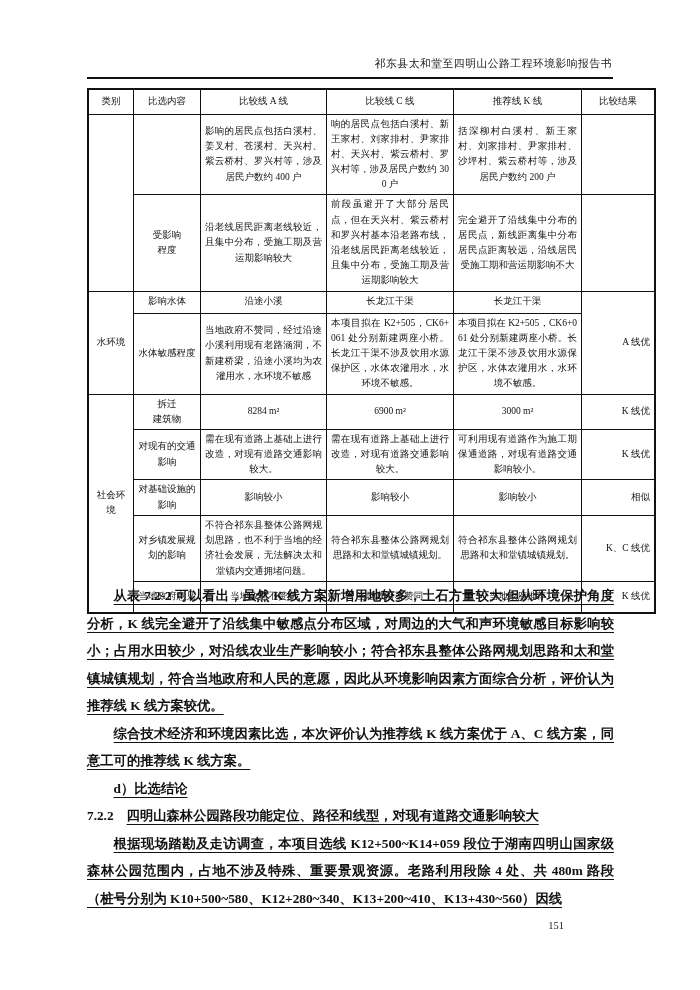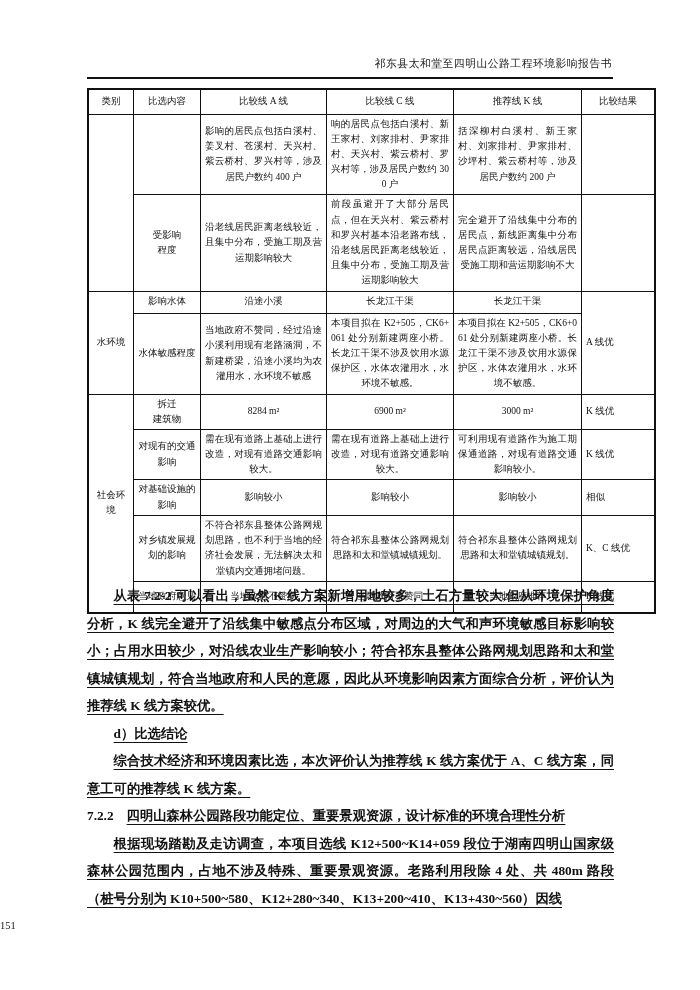--- a/index.html
+++ b/index.html
@@ -29,21 +29,21 @@
     vertical-align:middle;
     font-weight:normal;
     word-break:break-all;
   }
   table.cmp th{text-align:center;}
   .c-cat{width:36px;text-align:center;margin-left:9px;}
   .c-item{width:58px;text-align:center;white-space:pre-line;font-family:Liberation Mono, monospace;}
   .c-a{width:117px;}
   .c-c{width:118px;}
   .c-k{width:119px;}
-  .c-res{width:64px;text-align:left;}
+  .c-res{width:64px;text-align:right;}
   .cell-data{text-align:justify;text-align-last:center;}
   .cell-center{text-align-last:center;}
   
   .body-text{
     position:absolute;top:582px;left:87px;width:527px;
     font-size:13.3px;line-height:27.5px;text-align:justify;color:#111;
   }
   .body-text p{margin:0;}
   .indent{text-indent:2em;font-weight:bold;}
   .ul{
@@ -55,21 +55,21 @@
   .h722 .num{font-weight:bold;margin-right:13px;}
   .h722 .title{
     font-weight:bold;
     text-decoration-line:underline;
     text-decoration-thickness:1px;
     text-underline-offset:4px;
   }
   
   .page-footer{
     position:absolute;top:920px;left:0;width:564px;
-    text-align:left;font-size:10.5px;color:#222;
+    text-align:right;font-size:10.5px;color:#222;
   }
 </style>
 </head>
 <body>
 
 <div class="doc-header">祁东县太和堂至四明山公路工程环境影响报告书</div>
 <div class="header-rule"></div>
 
 <table class="cmp">
   <tbody>
@@ -155,19 +155,19 @@
     <td class="c-a cell-center">当地政府不赞同</td>
     <td class="c-c cell-center">当地政府不赞同</td>
     <td class="c-k cell-center">当地政府推荐</td>
     <td class="c-res">K 线优</td>
   </tr>
 </tbody>
   </table>
 
 <div class="body-text">
   <p class="indent ul">从表 7.2-2 可以看出，虽然 K 线方案新增用地较多，土石方量较大,但从环境保护角度分析，K 线完全避开了沿线集中敏感点分布区域，对周边的大气和声环境敏感目标影响较小；占用水田较少，对沿线农业生产影响较小；符合祁东县整体公路网规划思路和太和堂镇城镇规划，符合当地政府和人民的意愿，因此从环境影响因素方面综合分析，评价认为推荐线 K 线方案较优。</p>
+  <p class="indent ul">综合技术经济和环境因素比选，本次评价认为推荐线 K 线方案优于 A、C 线方案，同意工可的推荐线 K 线方案。</p>
   <p class="indent ul">d）比选结论</p>
-  <p class="indent ul">综合技术经济和环境因素比选，本次评价认为推荐线 K 线方案优于 A、C 线方案，同意工可的推荐线 K 线方案。</p>
-  <p class="h722"><span class="num">7.2.2</span><span class="title">四明山森林公园路段功能定位、重要景观资源，设计标准的环境合理性分析</span></p>
+  <p class="h722"><span class="num">7.2.2</span><span class="title">四明山森林公园路段功能定位、路径和线型，对现有道路交通影响较大</span></p>
   <p class="indent ul">根据现场踏勘及走访调查，本项目选线 K12+500~K14+059 段位于湖南四明山国家级森林公园范围内，占地不涉及特殊、重要景观资源。老路利用段除 4 处、共 480m 路段（桩号分别为 K10+500~580、K12+280~340、K13+200~410、K13+430~560）因线</p>
 </div>
 
 <div class="page-footer">151</div>
 
 </body></html>

